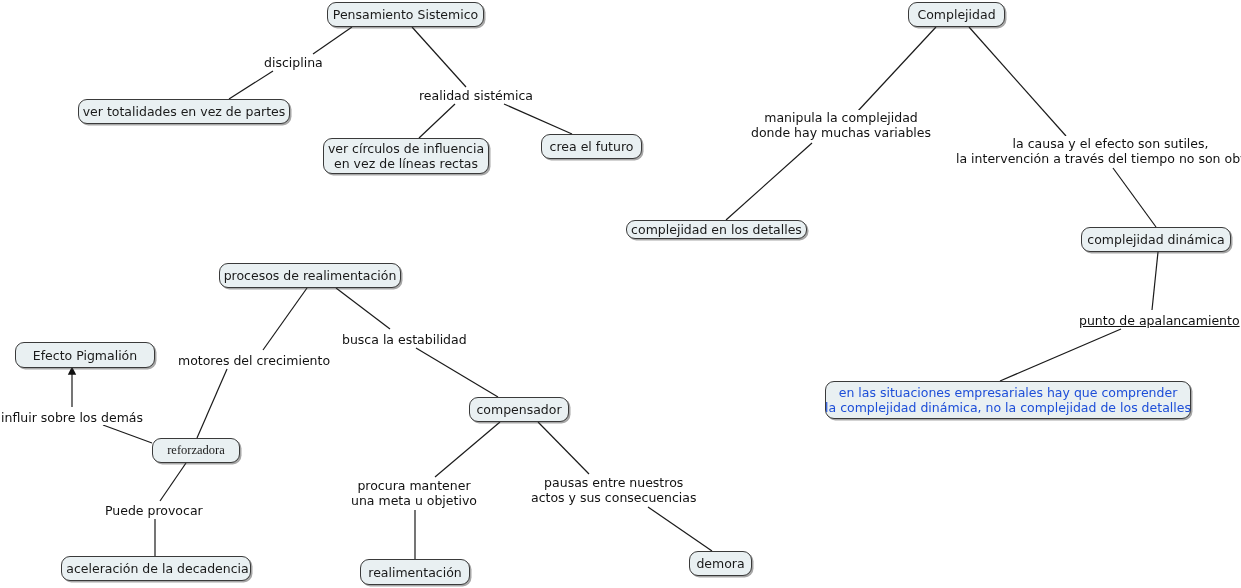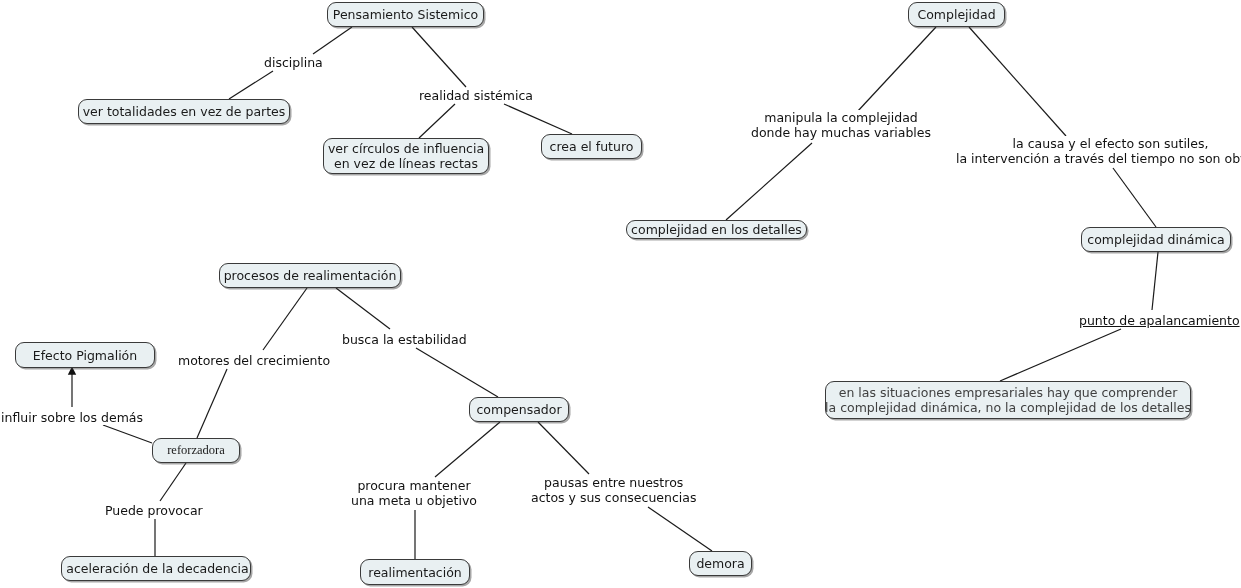--- a/index.html
+++ b/index.html
@@ -111,21 +111,21 @@
     </div>
   <div id="nodes-group">
       <div class="node" style="left: 327px; top: 2px; width: 157px; height: 25px; background: rgb(233, 240, 242); border-color: rgb(58, 58, 58); color: rgb(26, 26, 26);">Pensamiento Sistemico</div>
       <div class="node" style="left: 78px; top: 99px; width: 212px; height: 25px; background: rgb(233, 240, 242); border-color: rgb(58, 58, 58); color: rgb(26, 26, 26);">ver totalidades en vez de partes</div>
       <div class="node" style="left: 323px; top: 138px; width: 166px; height: 36px; background: rgb(233, 240, 242); border-color: rgb(58, 58, 58); color: rgb(26, 26, 26);">ver círculos de influencia
 en vez de líneas rectas</div>
       <div class="node" style="left: 541px; top: 134px; width: 101px; height: 25px; background: rgb(233, 240, 242); border-color: rgb(58, 58, 58); color: rgb(26, 26, 26);">crea el futuro</div>
       <div class="node" style="left: 908px; top: 2px; width: 97px; height: 25px; background: rgb(233, 240, 242); border-color: rgb(58, 58, 58); color: rgb(26, 26, 26);">Complejidad</div>
       <div class="node" style="left: 618px; top: 220px; width: 181px; height: 19px; background: rgb(233, 240, 242); border-color: rgb(58, 58, 58); color: rgb(26, 26, 26); margin-left: 8px;">complejidad en los detalles</div>
       <div class="node" style="left: 1081px; top: 227px; width: 150px; height: 25px; background: rgb(233, 240, 242); border-color: rgb(58, 58, 58); color: rgb(26, 26, 26);">complejidad dinámica</div>
-      <div class="node" style="left: 825px; top: 381px; width: 366px; height: 38px; background: rgb(233, 240, 242); border-color: rgb(58, 58, 58); color: #404040;">en las situaciones empresariales hay que comprender
+      <div class="node" style="left: 825px; top: 381px; width: 366px; height: 38px; background: rgb(233, 240, 242); border-color: rgb(58, 58, 58); color: #1d4ed8;">en las situaciones empresariales hay que comprender
 la complejidad dinámica, no la complejidad de los detalles</div>
       <div class="node" style="left: 219px; top: 263px; width: 182px; height: 25px; background: rgb(233, 240, 242); border-color: rgb(58, 58, 58); color: rgb(26, 26, 26);">procesos de realimentación</div>
       <div class="node" style="left: 15px; top: 342px; width: 140px; height: 26px; background: rgb(233, 240, 242); border-color: rgb(58, 58, 58); color: rgb(26, 26, 26);">Efecto Pigmalión</div>
       <div class="node" style="left: 152px; top: 438px; width: 88px; height: 25px; background: rgb(233, 240, 242); border-color: rgb(58, 58, 58); color: rgb(26, 26, 26); font-family: Liberation Serif, serif;">reforzadora</div>
       <div class="node" style="left: 61px; top: 556px; width: 190px; height: 25px; background: rgb(233, 240, 242); border-color: rgb(58, 58, 58); color: rgb(26, 26, 26); padding-left: 12px;">aceleración de la decadencia</div>
       <div class="node" style="left: 469px; top: 397px; width: 100px; height: 25px; background: rgb(233, 240, 242); border-color: rgb(58, 58, 58); color: rgb(26, 26, 26);">compensador</div>
       <div class="node" style="left: 360px; top: 559px; width: 110px; height: 26px; background: rgb(233, 240, 242); border-color: rgb(58, 58, 58); color: rgb(26, 26, 26);">realimentación</div>
       <div class="node" style="left: 689px; top: 551px; width: 63px; height: 25px; background: rgb(233, 240, 242); border-color: rgb(58, 58, 58); color: rgb(26, 26, 26);">demora</div>
     </div>
 </div>

